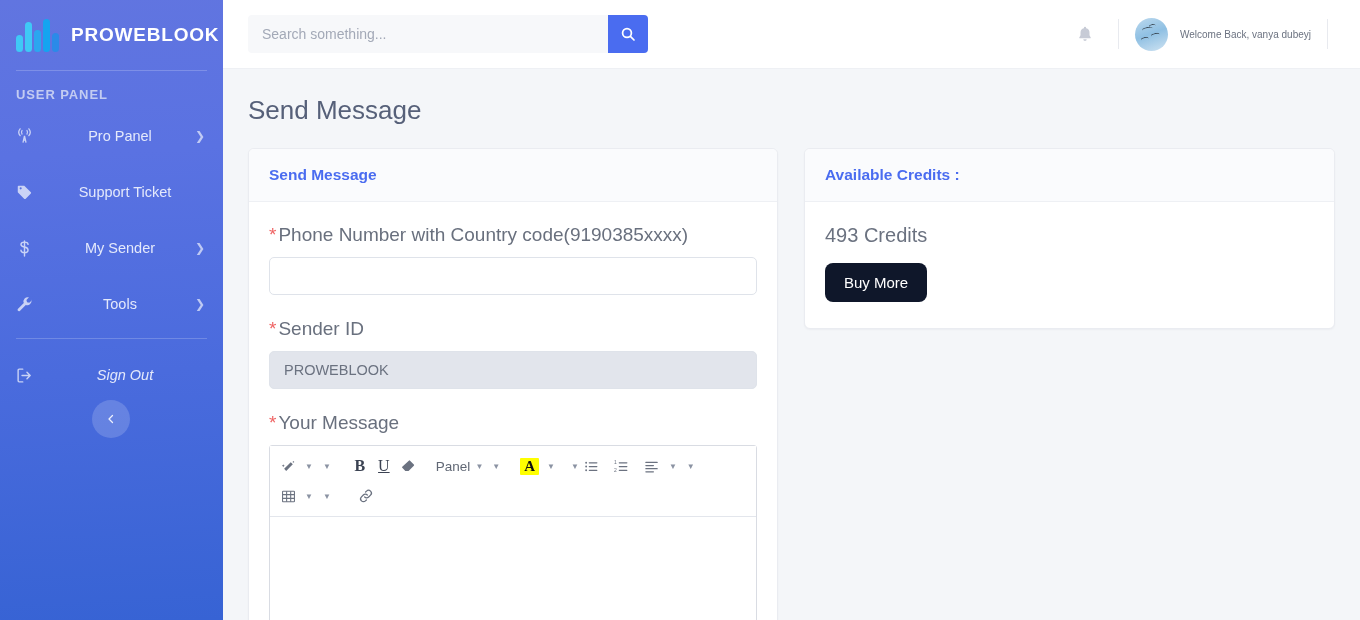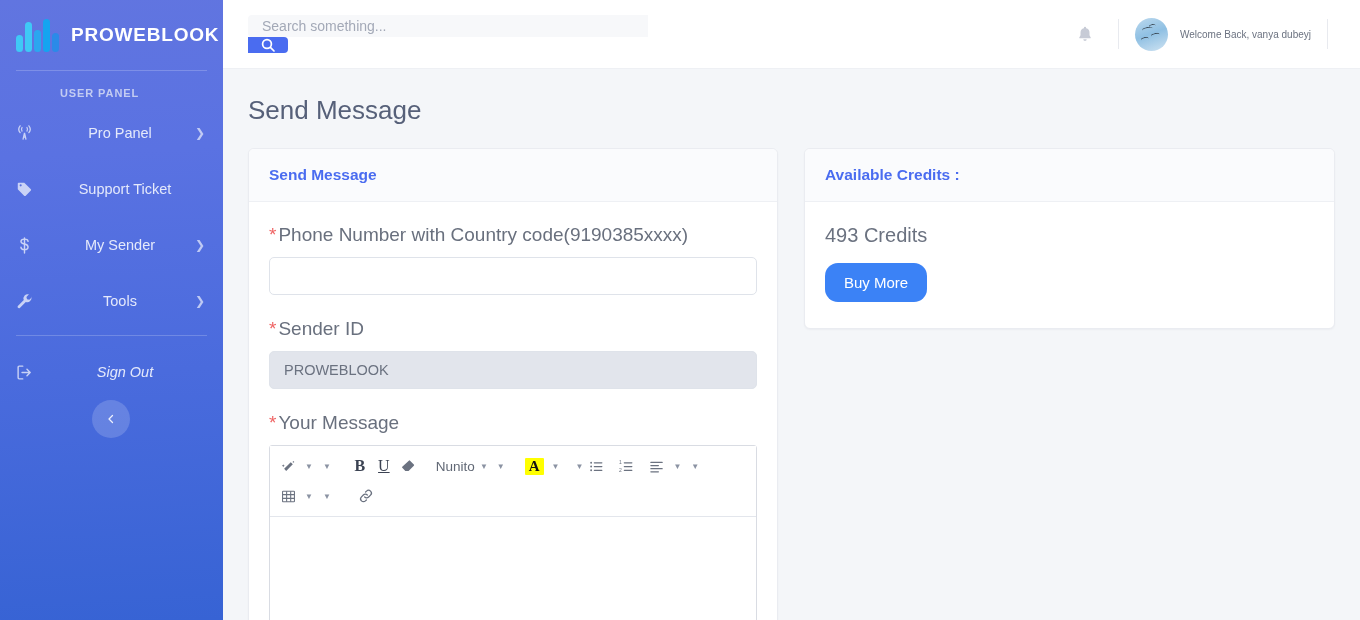--- a/index.html
+++ b/index.html
@@ -26,22 +26,22 @@
   .logo-mark i { display: block; width: 7px; border-radius: 4px; }
   .brand-name {
     color: #ffffff; font-size: 19px; font-weight: bold;
     letter-spacing: 0.8px;
   }
   .side-divider {
     height: 1px; background: rgba(255,255,255,0.20);
     margin: 0 16px;
   }
   .panel-label {
-    color: #c3ccf2; font-size: 11px; font-weight: bold;
-    letter-spacing: 0.9px; padding: 16px 16px 6px 16px; margin-left: 44px;
+    color: #c3ccf2; font-size: 13px; font-weight: bold;
+    letter-spacing: 0.9px; padding: 16px 16px 6px 16px;
   }
   .nav-item {
     display: flex; align-items: center;
     height: 56px; padding: 0 18px 0 16px;
     color: #e4e9fb; font-size: 14.5px;
     cursor: pointer; position: relative; text-align: center;
   }
   .nav-ico {
     width: 22px; display: inline-flex; align-items: center;
     justify-content: flex-start; opacity: 0.82; flex: 0 0 22px;
@@ -59,21 +59,21 @@
   
   .main {
     flex: 1; height: 620px; display: flex; flex-direction: column;
     background: #f4f6f9; position: relative; overflow: hidden;
   }
   .topbar {
     height: 69px; background: #ffffff; display: flex;
     align-items: center; padding: 0 16px 0 25px;
     border-bottom: 1px solid #eef0f4; flex: 0 0 69px;
   }
-  .search-wrap { display: flex; width: 400px; height: 38px; flex-direction: column; }
+  .search-wrap { display: flex; width: 400px; height: 38px; }
   .search-input {
     flex: 1; border: none; outline: none; background: #f7f8fa;
     border-radius: 4px 0 0 4px; padding: 0 14px;
     font-size: 14px; color: #5b6374;
     font-family: "Liberation Sans", sans-serif;
   }
   .search-input::placeholder { color: #a3a9b7; }
   .search-btn {
     width: 40px; background: #4a6cf0; border: none; cursor: pointer;
     border-radius: 0 4px 4px 0; display: flex;
@@ -321,21 +321,21 @@
                       <span class="tb-gap"></span>
                       <span class="tb-btn" style="font-family:'Liberation Serif',serif;font-weight:bold;color:#3b4252;font-size:16px;">B</span>
                       <span class="tb-btn" style="font-family:'Liberation Serif',serif;text-decoration:underline;color:#3b4252;font-size:16px;">U</span>
                       <span class="tb-btn">
                         <svg width="14" height="14" viewBox="0 0 24 24" fill="currentColor">
                           <path d="M15.5 2.8 22 9.3a1.5 1.5 0 0 1 0 2.1l-9 9H7.4l-5.2-5.2a1.5 1.5 0 0 1 0-2.1L13.4 2.8a1.5 1.5 0 0 1 2.1 0z"></path>
                         </svg>
                       </span>
                       <span class="tb-gap"></span>
                       <span class="tb-font">
-                        <span>Nunito</span>
+                        <span>Panel</span>
                         <span style="font-size:8px;color:#8b93a3;">▼</span>
                       </span>
                       <span class="tb-caret">▼</span>
                       <span class="tb-gap"></span>
                       <span class="tb-btn">
                           <span class="hl-a">A</span>
                         </span>
                       <span class="tb-caret">▼</span>
                       <span class="tb-gap" style="width:6px;"></span>
                       <span class="tb-caret" style="padding-right:1px;">▼</span>
@@ -397,21 +397,21 @@
 
             </div>
           </div>
         </div>
 
         <div class="col-right">
           <div class="card">
             <div class="card-head">Available Credits :</div>
             <div class="card-body" style="padding:22px 20px 26px 20px;">
               <div style="font-size:20px;color:#6b7280;margin-bottom:16px;">493 Credits</div>
-              <button style="background:#3b82f6;color:#fff;border:none;border-radius:13px;padding:11px 19px;font-size:15px;cursor:pointer;font-family:'Liberation Sans',sans-serif;">Buy More</button>
+              <button style="background:#0f172a;color:#fff;border:none;border-radius:8px;padding:11px 19px;font-size:15px;cursor:pointer;font-family:'Liberation Sans',sans-serif;">Buy More</button>
             </div>
           </div>
         </div>
 
       </div>
     </div>
   </section>
 </div>
 
 </body></html>

